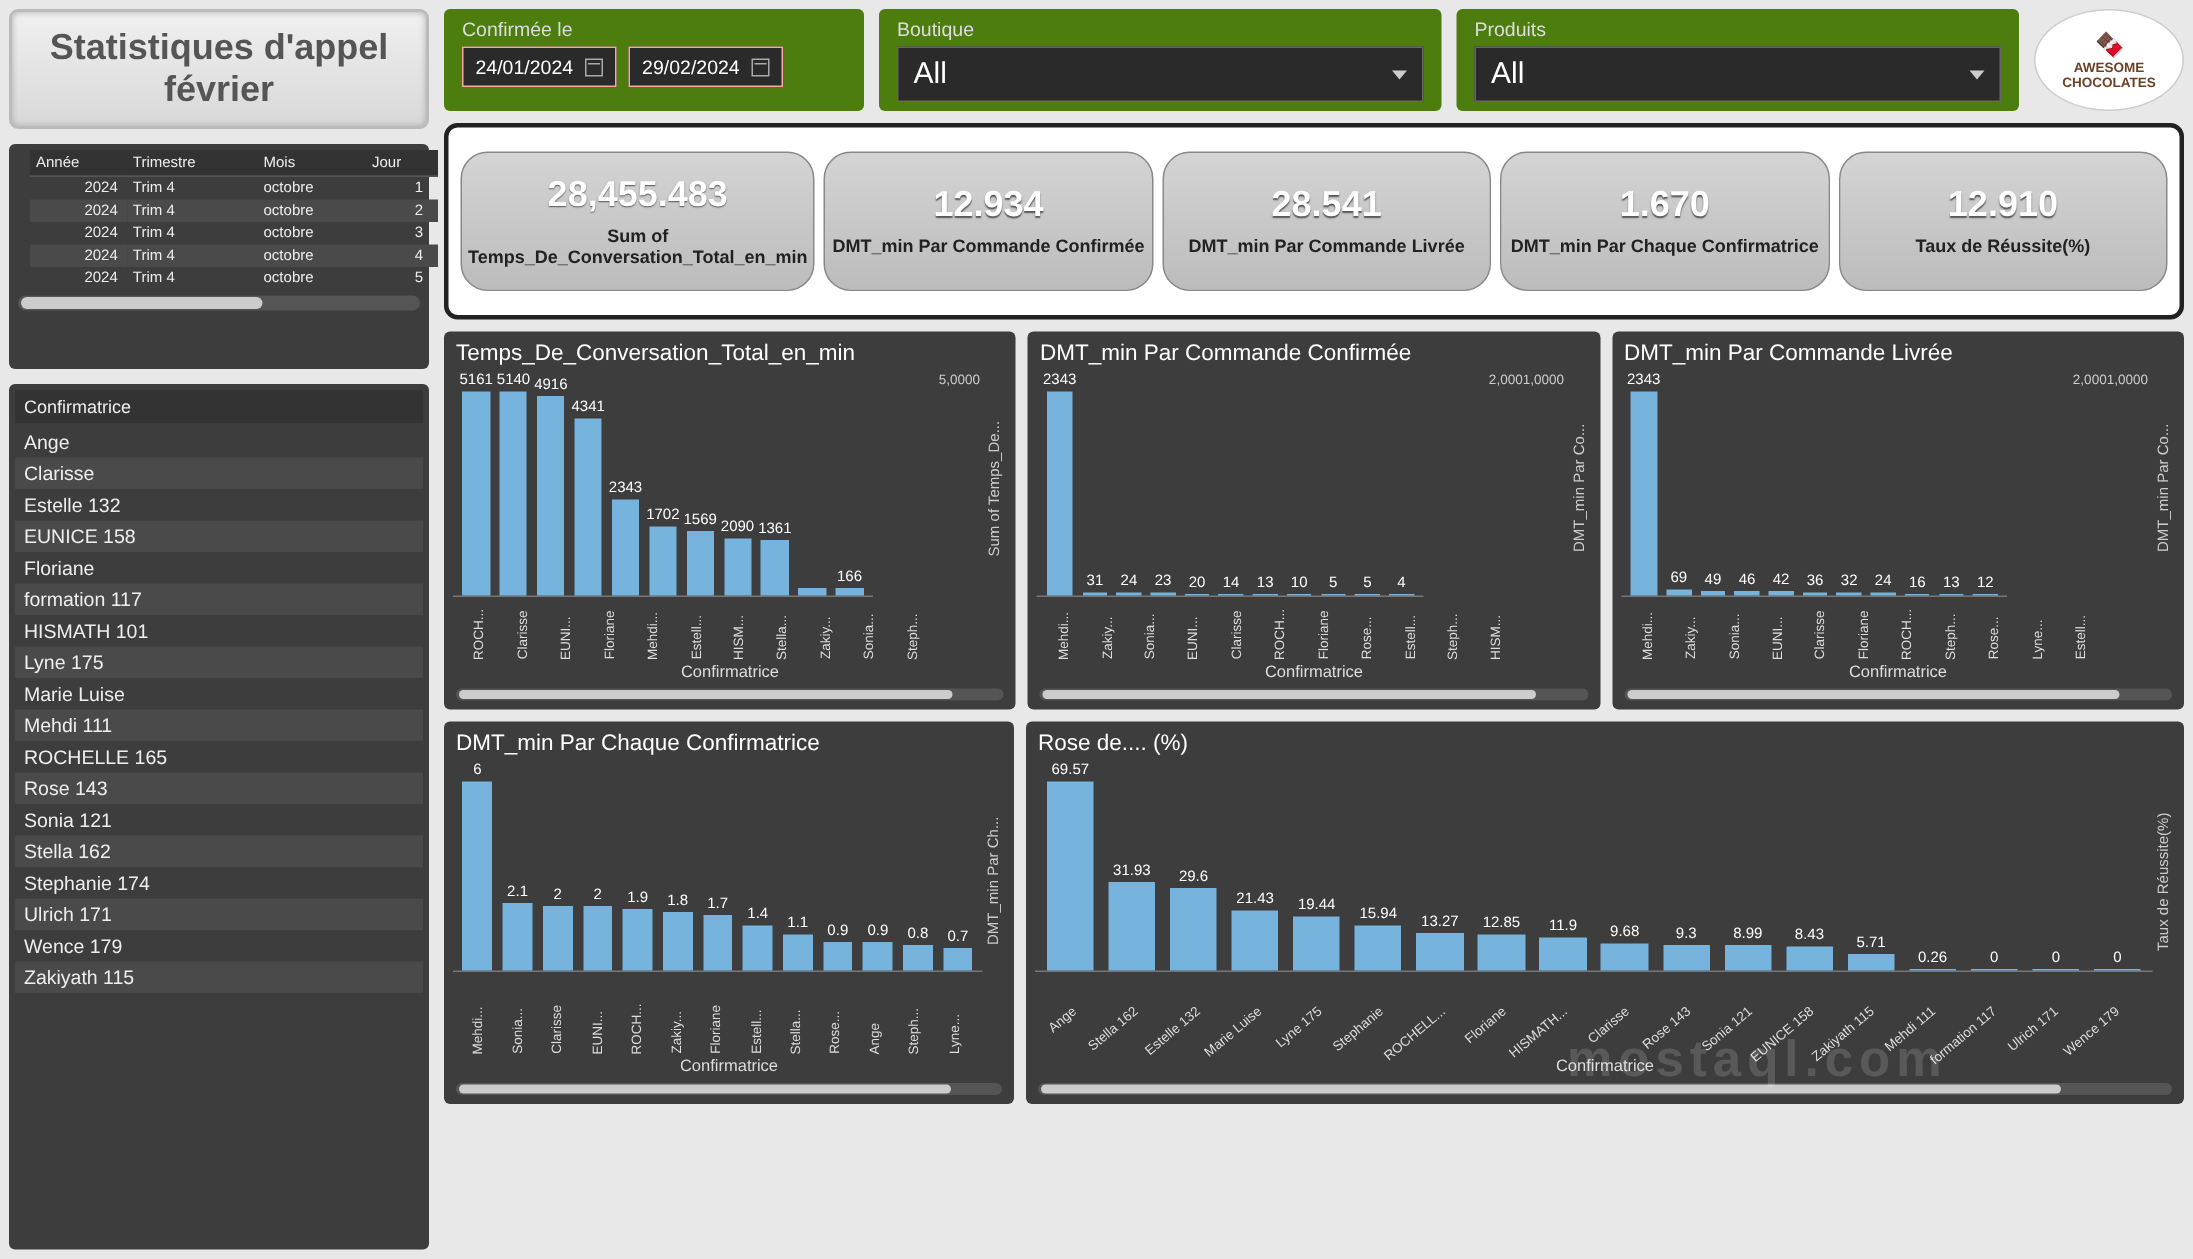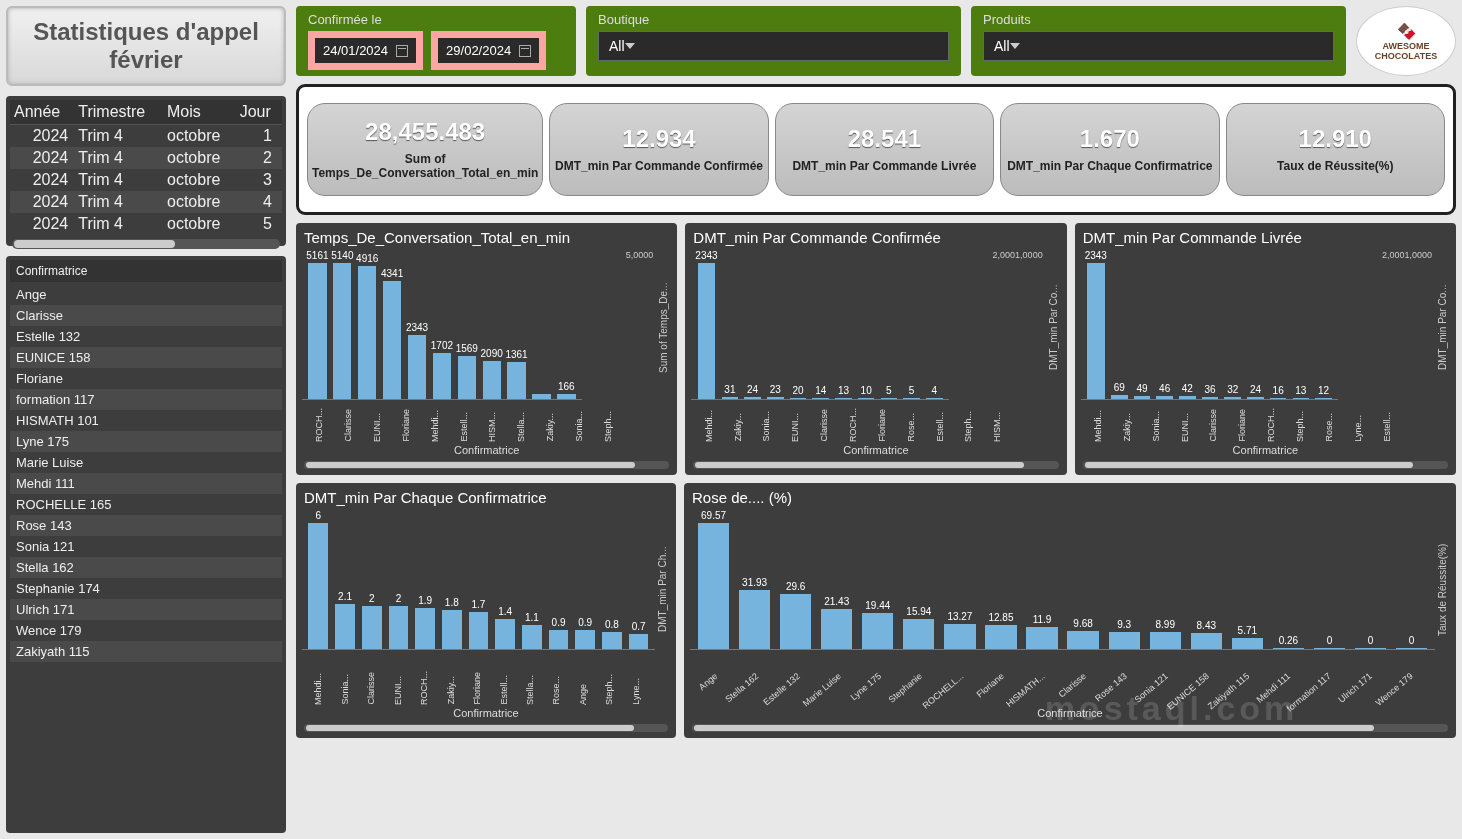--- a/index.html
+++ b/index.html
@@ -5,43 +5,43 @@
   * { box-sizing: border-box; margin: 0; padding: 0; }
   body { background: #e8e8e8; font-family: Arial, sans-serif; font-size: 12px; color: #222; width: 1462px; height: 839px; padding: 6px; overflow: hidden; }
   .dashboard { display: grid; grid-template-columns: 280px 1fr; gap: 10px; height: 100%; }
   .left-col { display: flex; flex-direction: column; gap: 10px; }
   .right-col { display: flex; flex-direction: column; gap: 8px; }
 
   .title-card { background: linear-gradient(#f0f0f0,#d8d8d8); border: 2px solid #bbb; border-radius: 6px; padding: 10px 8px; text-align: center; font-size: 24px; font-weight: bold; color: #555; box-shadow: inset 0 0 4px #aaa; }
 
   .panel { background: #3d3d3d; color: #eee; border-radius: 4px; padding: 4px; }
   .date-table-panel { height: 150px; }
-  .date-table-panel table { width: 100%; font-size: 16px; border-collapse: collapse; }
+  .date-table-panel table { width: 100%; font-size: 10px; border-collapse: collapse; margin-left: 10px; }
   .date-table-panel th { text-align: left; padding: 3px 4px; background: #333; border-bottom: 1px solid #555; font-weight: normal;}
   .date-table-panel td { padding: 2px 4px; }
   .date-table-panel tr.row-alt { background: #4a4a4a; }
   .date-table-panel td:first-child { text-align:right; padding-right: 6px;}
   .date-table-panel td:last-child { text-align:right; padding-right:10px;}
   .h-scroll { height: 10px; background: #555; border-radius: 5px; margin: 4px 2px 0; position: relative; }
   .h-scroll::after{content:'';position:absolute;left:2px;top:1px;width:60%;height:8px;background:#ccc;border-radius:4px;}
 
   .confirmatrice-panel { flex: 1; overflow: hidden; }
   .confirmatrice-header { padding: 4px 6px; background: #333; font-size: 12px; }
   .conf-list { padding: 2px 0; }
   .conf-item { padding: 3px 6px; font-size: 13px; }
   .conf-item.alt { background: #4a4a4a; }
 
   .top-filters { display: flex; gap: 10px; align-items: stretch; }
   .filter-box { background: #4d7c0f; color: #ddd; border-radius: 4px; padding: 6px 12px; flex: 1; }
   .filter-label { font-size: 13px; margin-bottom: 4px; }
   .date-inputs { display: flex; gap: 8px; }
-  .date-input { background: #2a2a2a; border: 7px solid #fca5a5; color: #fff; padding: 5px 8px; font-size: 13px; display: flex; align-items: center; gap: 8px; }
+  .date-input { background: #2a2a2a; border: 1px solid #fca5a5; color: #fff; padding: 5px 8px; font-size: 13px; display: flex; align-items: center; gap: 8px; }
   .cal-icon { width: 12px; height: 12px; border: 1px solid #aaa; position: relative; }
   .cal-icon::before { content:''; position:absolute; top:2px; left:1px; right:1px; height:1px; background:#aaa; }
-  .dropdown { background: #2a2a2a; border: 1px solid #666; color: #fff; padding: 6px 10px; font-size: 14px; display: flex; justify-content: flex-start; align-items: center; }
+  .dropdown { background: #2a2a2a; border: 1px solid #666; color: #fff; padding: 6px 10px; font-size: 20px; display: flex; justify-content: space-between; align-items: center; }
   .chev { width:0;height:0;border-left:5px solid transparent;border-right:5px solid transparent;border-top:6px solid #ccc;}
   .logo-box { width: 100px; background: #fff; border-radius: 50%; display:flex; flex-direction:column; align-items:center; justify-content:center; font-size: 9px; color:#6b4226; font-weight:bold; text-align:center; border:1px solid #ccc; }
   .logo-dots { font-size: 16px; letter-spacing: -2px; }
 
   .kpi-strip { background: #fff; border: 3px solid #222; border-radius: 9px; padding: 16px 8px; display: flex; gap: 6px; }
   .kpi-card { flex: 1; background: linear-gradient(#d4d4d4,#bcbcbc); border: 1px solid #888; border-radius: 18px; text-align: center; padding: 14px 4px; display:flex;flex-direction:column;justify-content:center; }
   .kpi-value { font-size: 24px; font-weight: bold; color: #fff; text-shadow: 0 1px 1px #555; margin-bottom: 6px; }
   .kpi-label { font-size: 12px; font-weight: bold; color: #222; line-height: 1.2; }
 
   .charts-row { display: flex; gap: 8px; }

